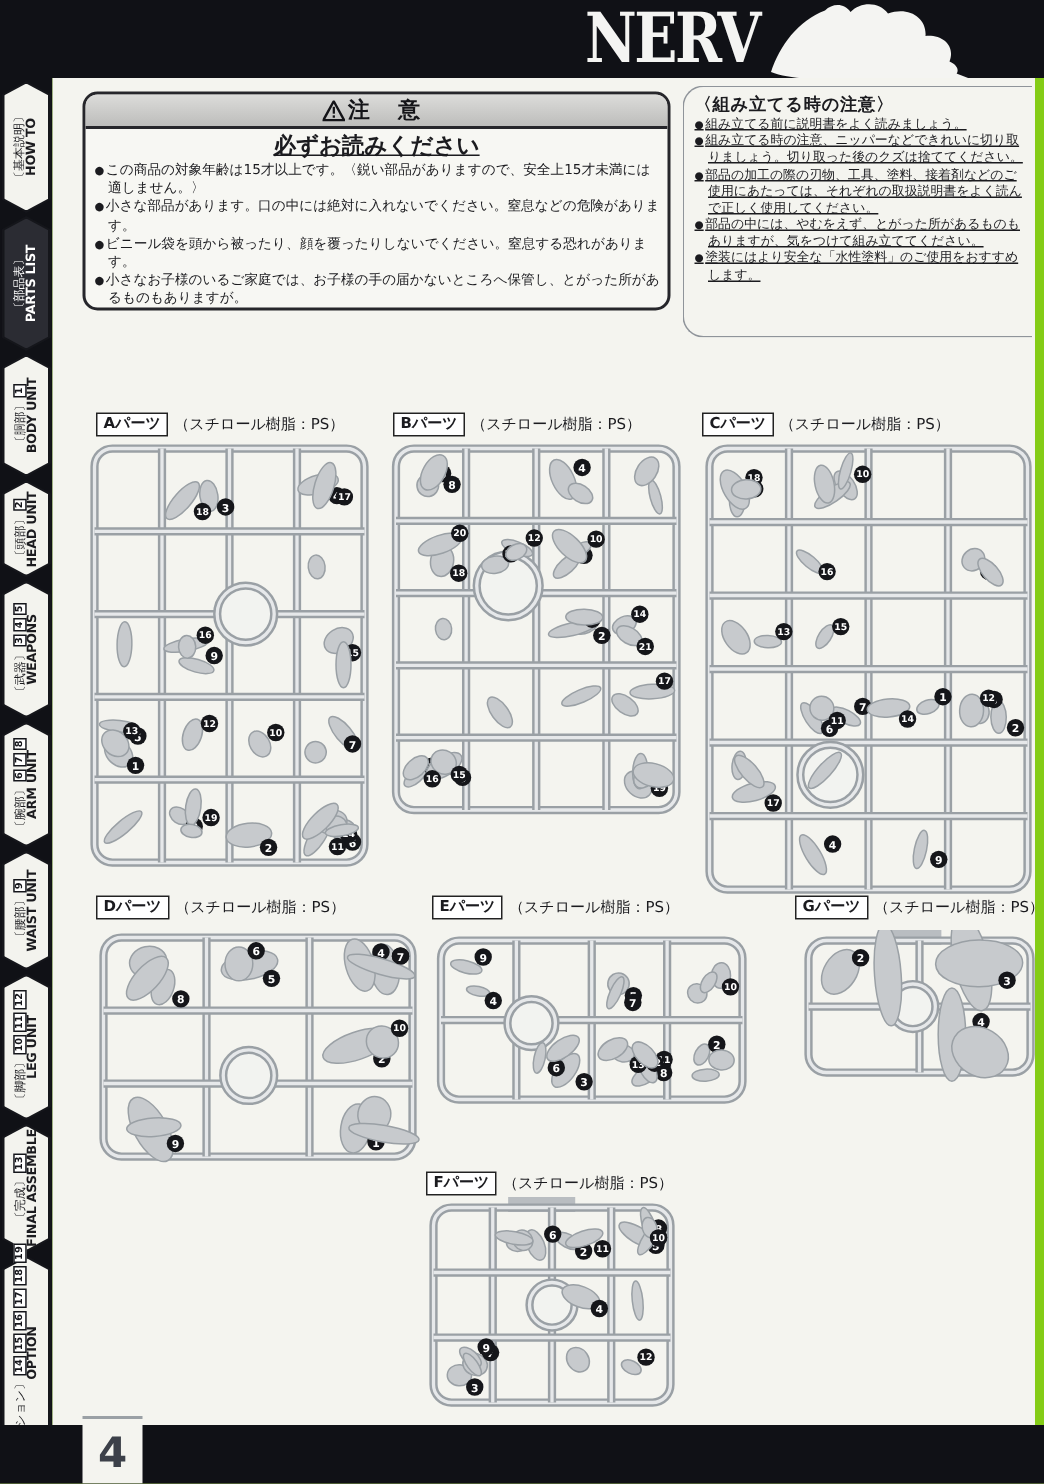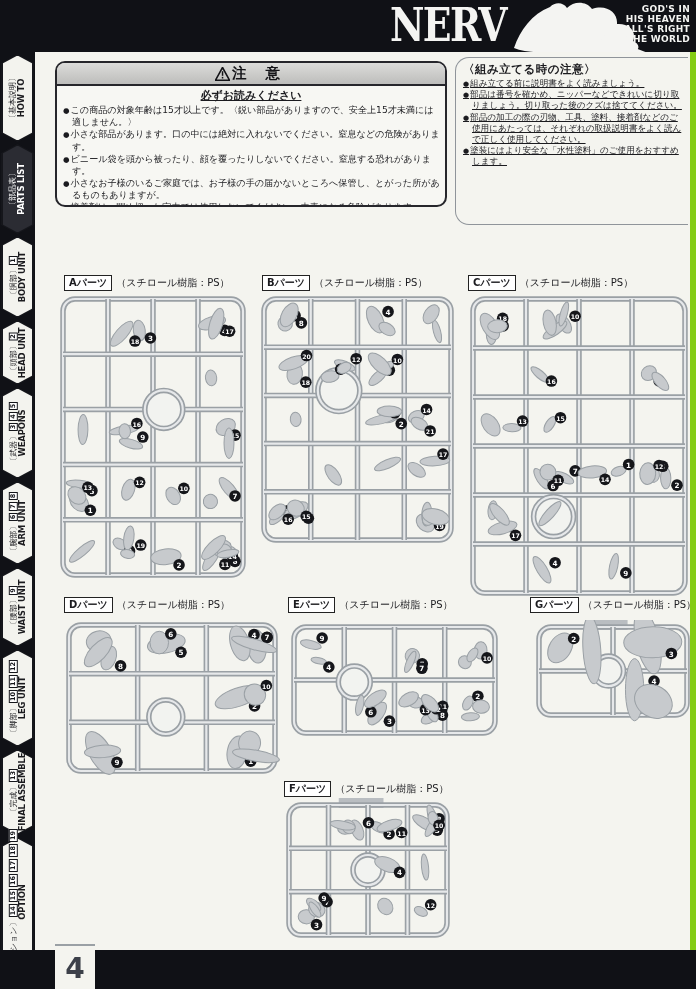--- a/index.html
+++ b/index.html
@@ -34,21 +34,21 @@
 
   
   .content{position:absolute;left:35px;top:52px;width:655px;height:898px;background:#f4f4ef;}
 
   
   .caution-box{position:absolute;left:20px;top:9px;width:392px;height:146px;border:2px solid #26262b;
                border-radius:10px;background:#f7f7f3;box-sizing:border-box;overflow:hidden;}
   .caution-header{height:21px;background:linear-gradient(180deg,#dcdcda,#bdbdbb);border-bottom:2px solid #26262b;
                   display:flex;align-items:center;justify-content:center;gap:2px;
                   font-size:14.5px;font-weight:bold;letter-spacing:7px;color:#141418;}
-  .caution-sub{text-align:center;font-size:11px;font-weight:bold;text-decoration:underline;margin:2px 0 1px;}
+  .caution-sub{text-align:center;font-size:15px;font-weight:bold;text-decoration:underline;margin:2px 0 1px;}
   .caution-list{list-style:none;margin:1px 0 0;padding:0 5px 0 6px;}
   .caution-list li{font-size:9.1px;line-height:1.34;padding-left:9px;text-indent:-9px;}
   .caution-list li::before{content:"●";font-size:7.5px;margin-right:1px;}
 
   
   .assembly-box{position:absolute;left:420px;top:5px;width:233px;height:168px;border:1.5px solid #8f949a;
                 border-right:none;border-radius:14px 0 0 14px;background:#f4f4ef;box-sizing:border-box;
                 padding:4px 2px 3px 7px;}
   .assembly-title{font-size:11.5px;font-weight:bold;letter-spacing:.5px;margin-bottom:1px;}
   .assembly-list{list-style:none;margin:0;padding:0;}
@@ -80,26 +80,20 @@
 <div class="page">
 
   <div class="topbar">
     <div class="nerv-wrap">
       <span class="nerv-text">NERV</span>
       <svg class="leaf" width="140" height="52" viewBox="0 0 140 52">
         <path d="M6 46 C12 28 24 12 42 5 C47 0 55 0 59 6 C66 -1 78 -1 84 7 C98 2 110 10 109 22 C121 21 129 29 125 39 C134 43 131 50 122 51 L60 51 C40 51 18 51 6 46 Z" fill="#f4f4f2"></path>
         <path d="M100 51 L140 51 L96 34 Z" fill="#f4f4f2"></path>
       </svg>
     </div>
-    <div class="motto">
-        <div>GOD'S IN</div>
-        <div>HIS HEAVEN</div>
-        <div>ALL'S RIGHT</div>
-        <div>WITH THE WORLD</div>
-      </div>
   </div>
 
   <div class="sidebar">
       <div class="tab" style="height: 88px;">
         <div class="hex"></div>
         <div class="hex-in"></div>
         <div class="tab-rot" style="width: 76px;">
           <div class="tab-jp">
             <span>〔基本説明〕</span>
           </div>
@@ -235,22 +229,23 @@
           <li>ビニール袋を頭から被ったり、顔を覆ったりしないでください。窒息する恐れがあります。</li>
           <li>小さなお子様のいるご家庭では、お子様の手の届かないところへ保管し、とがった所があるものもありますが。</li>
           <li>接着剤は、閉め切った室内では使用しないでください。中毒になる危険があります。</li>
         </ul>
     </div>
 
     <div class="assembly-box">
       <div class="assembly-title">〈組み立てる時の注意〉</div>
       <ul class="assembly-list">
           <li>組み立てる前に説明書をよく読みましょう。</li>
-          <li>部品は番号を確かめ、ニッパーなどできれいに切り取りましょう。切り取った後のクズは捨ててください。</li>
+          <li>組み立てる時の注意、ニッパーなどできれいに切り取りましょう。切り取った後のクズは捨ててください。</li>
           <li>部品の加工の際の刃物、工具、塗料、接着剤などのご使用にあたっては、それぞれの取扱説明書をよく読んで正しく使用してください。</li>
+          <li>部品の中には、やむをえず、とがった所があるものもありますが、気をつけて組み立ててください。</li>
           <li>塗装にはより安全な「水性塗料」のご使用をおすすめします。</li>
         </ul>
     </div>
 
 
     <div id="runners">
         <div class="runner-label" style="left: 29px; top: 223px;">
           <span class="runner-tag">Aパーツ</span>
           <span class="runner-mat">（スチロール樹脂：PS）</span>
         </div>

